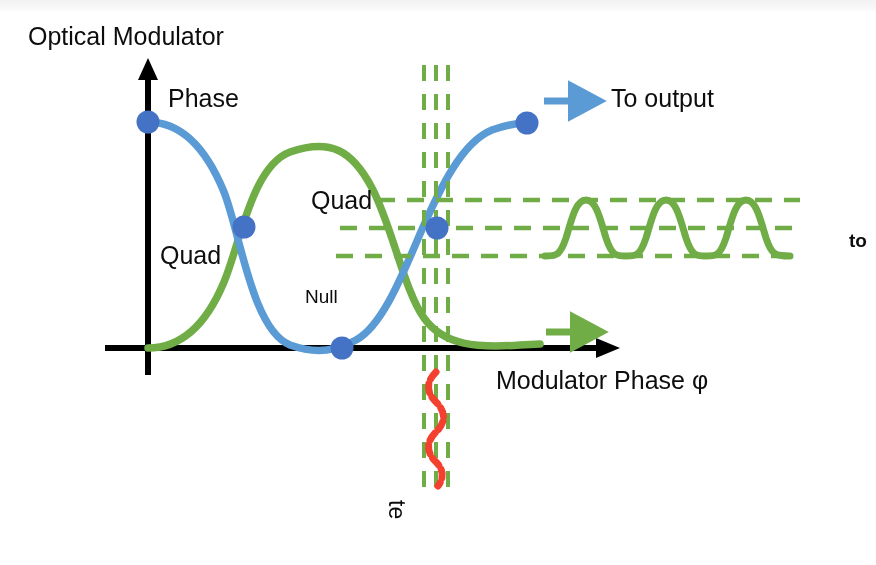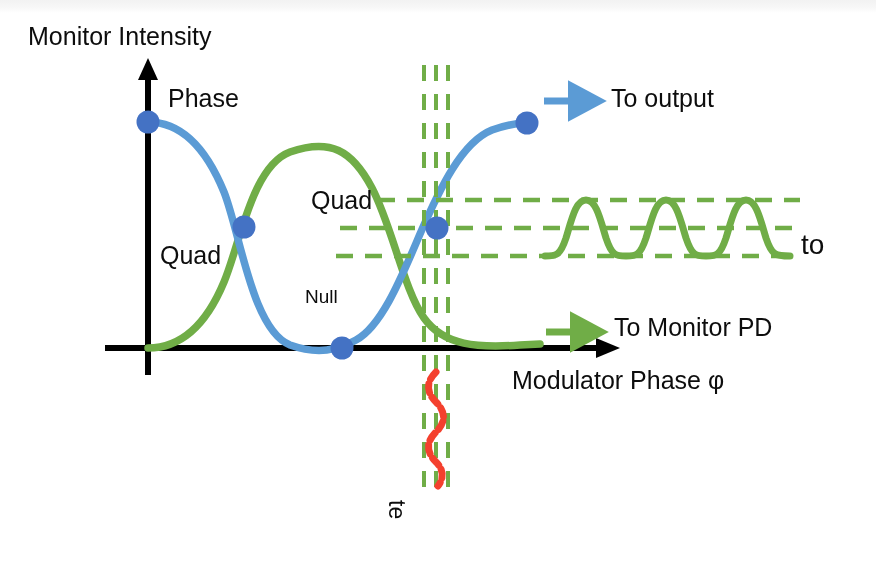--- a/index.html
+++ b/index.html
@@ -22,22 +22,22 @@
     white-space:nowrap;
     line-height:1;
   }
   #lbl-y       {left:28px;  top:24px;  font-size:25px;}
   #lbl-peak    {left:168px; top:86px;  font-size:25px;}
   #lbl-quad-l  {left:160px; top:243px; font-size:25px;}
   #lbl-null    {left:305px; top:287px; font-size:19px;}
   #lbl-quad-r  {left:311px; top:188px; font-size:25px;}
   #lbl-output  {left:611px; top:86px;  font-size:25px;text-align:center;}
   #lbl-monitor {left:614px; top:315px; font-size:25px;}
-  #lbl-to      {left:801px; top:231px; font-size:28px;}
-  #lbl-x       {left:512px; top:368px; font-size:25px;}
+  #lbl-to      {left:849px; top:231px; font-size:19px;font-weight:bold;}
+  #lbl-x       {left:496px; top:368px; font-size:25px;}
   #lbl-te{
     left:408px; top:500px; font-size:23px;
     transform-origin:left top;
     transform:rotate(90deg);
   }
 </style>
 </head>
 <body>
 
 <div id="stage">
@@ -117,24 +117,23 @@
     <line x1="546" y1="332" x2="578" y2="332" stroke="#70AD47" stroke-width="7" marker-end="url(#arrowGreen)"></line>
 
     <circle cx="148" cy="122" r="11.5" fill="#4472C4"></circle>
     <circle cx="244" cy="227" r="11.5" fill="#4472C4"></circle>
     <circle cx="342" cy="348" r="11.5" fill="#4472C4"></circle>
     <circle cx="437" cy="228" r="11.5" fill="#4472C4"></circle>
     <circle cx="527" cy="123" r="11.5" fill="#4472C4"></circle>
 
   </svg>
 
-  <div class="lbl" id="lbl-y">Monitor Intensity</div>
+  <div class="lbl" id="lbl-y">Optical Modulator</div>
   <div class="lbl" id="lbl-peak">Phase</div>
   <div class="lbl" id="lbl-quad-l">Quad</div>
   <div class="lbl" id="lbl-null">Null</div>
   <div class="lbl" id="lbl-quad-r">Quad</div>
   <div class="lbl" id="lbl-output">To output</div>
-  <div class="lbl" id="lbl-monitor">To Monitor PD</div>
   <div class="lbl" id="lbl-to">to</div>
   <div class="lbl" id="lbl-x">Modulator Phase φ</div>
   <div class="lbl" id="lbl-te">te</div>
 
 </div>
 
 </body></html>

